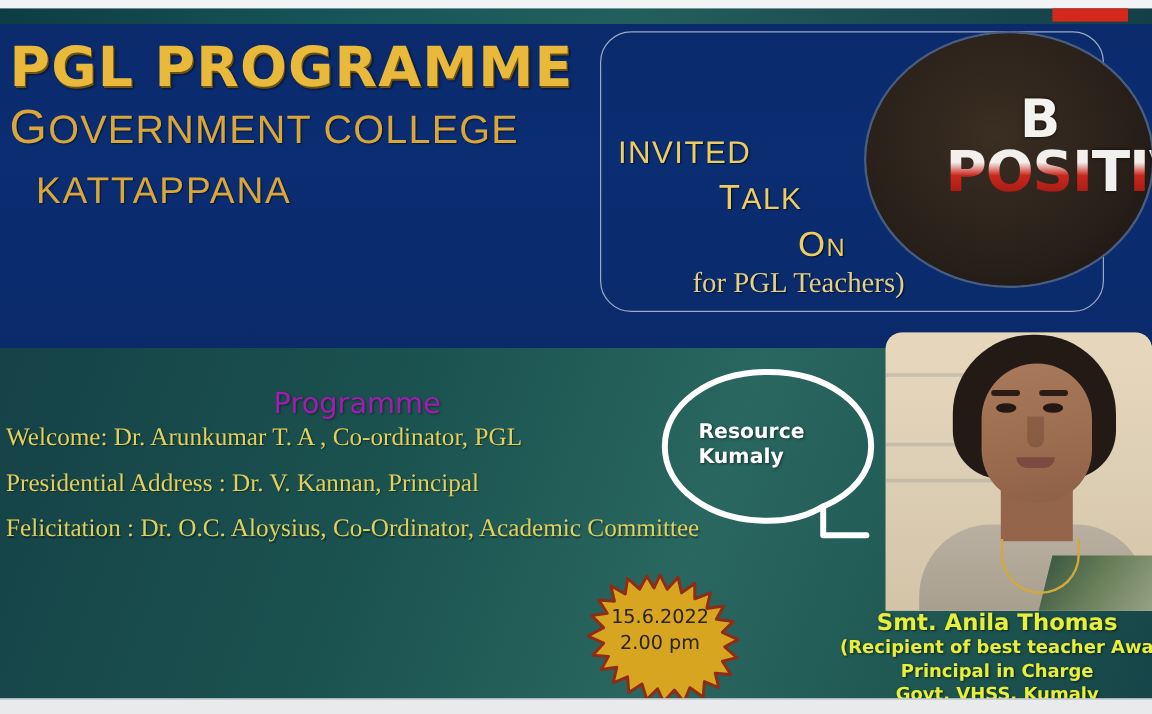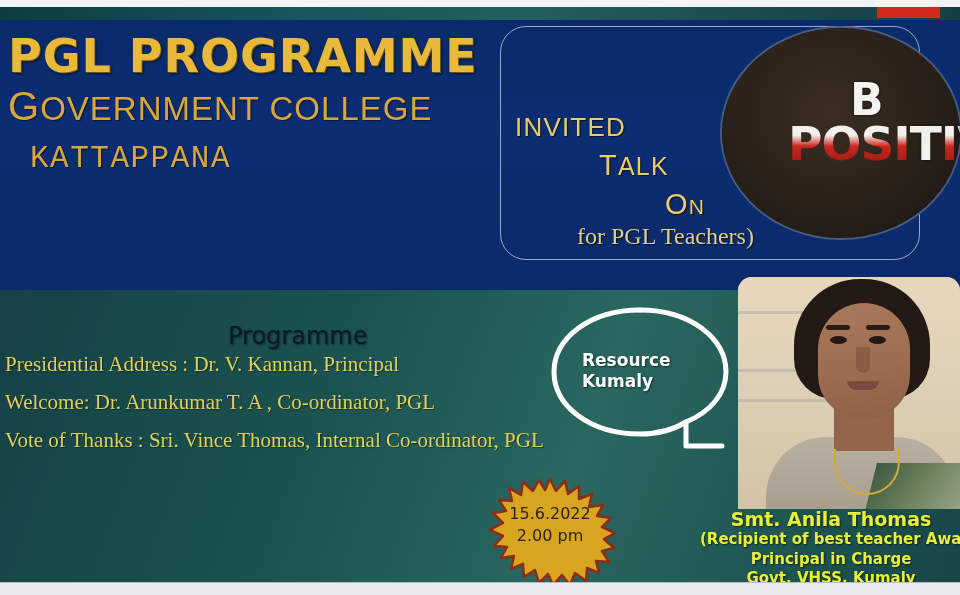--- a/index.html
+++ b/index.html
@@ -72,21 +72,21 @@
     font-family: "Liberation Sans", sans-serif;
     font-size: 33px;
     letter-spacing: 1px;
     color: #d9a63c;
     margin-top: 4px;
     text-shadow: 1px 1px 1px rgba(0,0,0,.5);
     white-space: nowrap;
   }
   .t-gov .cap { font-size: 40px; }
   .t-kat {
-    font-family: Liberation Mono, monospace;
+    font-family: Liberation Sans, sans-serif;
     font-size: 31px;
     letter-spacing: 1.5px;
     color: #d9a63c;
     margin-top: 12px;
     margin-left: 22px;
     text-shadow: 1px 1px 1px rgba(0,0,0,.5);
     white-space: nowrap;
   }
 
   
@@ -183,21 +183,21 @@
     left: 0; top: 290px;
     width: 960px; height: 293px;
     background: linear-gradient(110deg,#154247 0%,#1b5350 35%,#2a6760 60%,#1d544f 85%,#174549 100%);
   }
 
   .programme-title {
     position: absolute;
     left: 228px; top: 322px;
     font-family: "DejaVu Sans", sans-serif;
     font-size: 24px;
-    color: #0f172a;
+    color: #a21caf;
     text-shadow: 1px 1px 2px rgba(0,0,0,.45);
   }
   .prog-list {
     position: absolute;
     left: 5px; top: 352px;
     width: 610px;
   }
   .prog-line {
     font-family: "Liberation Serif", serif;
     font-size: 21px;
@@ -358,23 +358,23 @@
       <div class="logo-b">B</div>
       <div class="logo-pos"><span class="r">P</span><span class="r">OS</span><span class="r">I</span><span class="w">T</span><span class="r">I</span><span class="w">VE</span></div>
     </div>
   </div>
 
   <div class="body-bg"></div>
 
   <div class="programme-title">Programme</div>
 
   <div class="prog-list">
+    <div class="prog-line">Welcome: Dr. Arunkumar T. A , Co-ordinator, PGL</div>
     <div class="prog-line">Presidential Address : Dr. V. Kannan, Principal</div>
-    <div class="prog-line">Welcome: Dr. Arunkumar T. A , Co-ordinator, PGL</div>
-    <div class="prog-line">Vote of Thanks :  Sri. Vince Thomas, Internal Co-ordinator, PGL</div>
+    <div class="prog-line">Felicitation :  Dr. O.C. Aloysius, Co-Ordinator, Academic Committee</div>
   </div>
 
   <div class="bubble-wrap">
     <svg width="200" height="160" viewBox="0 0 200 160">
       <path d="M100 8 C150 8 186 36 186 70 C186 92 170 110 146 120 L146 144 L182 144" fill="none" stroke="#ffffff" stroke-width="5" stroke-linecap="round" stroke-linejoin="round"></path>
       <path d="M100 8 C50 8 14 36 14 70 C14 104 50 132 100 132 C117 132 133 128 146 120" fill="none" stroke="#ffffff" stroke-width="5" stroke-linecap="round" stroke-linejoin="round"></path>
     </svg>
     <div class="bubble-label">
       <div>Resource</div>
       <div>Kumaly</div>

